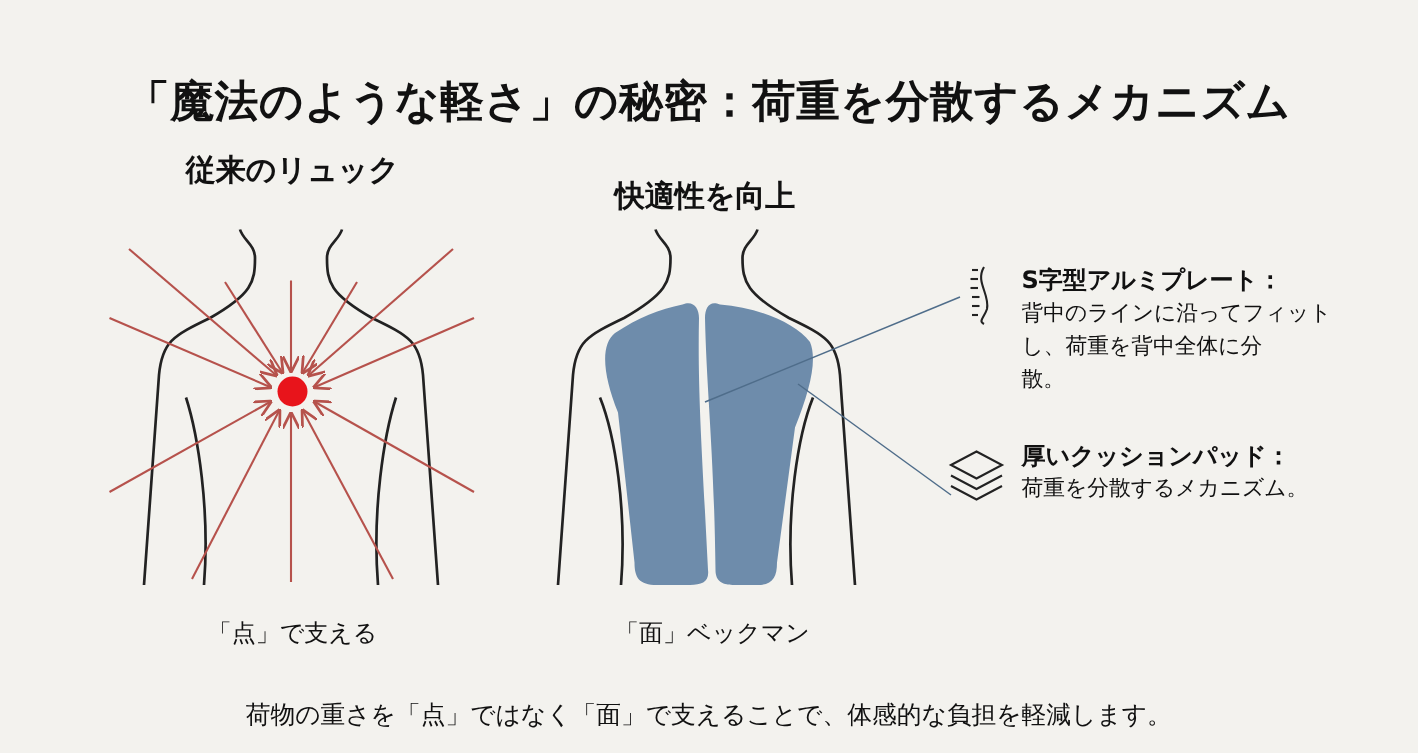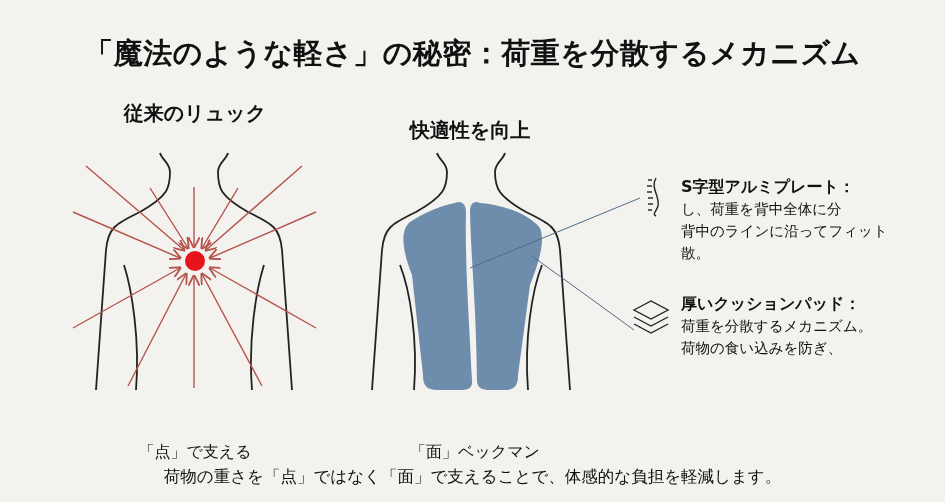--- a/index.html
+++ b/index.html
@@ -1,19 +1,19 @@
 <!DOCTYPE html>
 <html><head>
 <meta charset="utf-8">
 <style>
   html,body{margin:0;padding:0;}
   body{width:945px;height:502px;background:#f3f2ee;position:relative;overflow:hidden;font-family:"DejaVu Sans",sans-serif;color:#111;}
-  .title{position:absolute;left:0;width:945px;top:34px;text-align:center;font-size:29px;font-weight:bold;letter-spacing:0.5px;}
+  .title{position:absolute;left:0;width:945px;top:48px;text-align:center;font-size:29px;font-weight:bold;letter-spacing:0.5px;}
   .sub{position:absolute;font-size:20px;font-weight:bold;text-align:center;}
-  .cap{position:absolute;font-size:16px;text-align:center;margin-top:30px;}
+  .cap{position:absolute;font-size:16px;text-align:center;}
   .foot{position:absolute;left:0;width:945px;top:466px;text-align:center;font-size:16.5px;font-family:Liberation Serif, serif;}
   svg.fig{position:absolute;left:0;top:0;}
   .feat{position:absolute;}
   .feat h3{margin:0;font-size:16px;font-weight:bold;line-height:22px;}
   .feat p{margin:0;font-size:14.5px;line-height:22px;}
 </style>
 </head>
 <body>
 
 <div class="title">「魔法のような軽さ」の秘密：荷重を分散するメカニズム</div>
@@ -77,26 +77,25 @@
 
   <g fill="none" stroke="#222" stroke-width="1.4">
     <path d="M634,310 L651,301 L668,310 L651,319 Z"></path>
     <path d="M634,317 L651,326 L668,317"></path>
     <path d="M634,324 L651,333 L668,324"></path>
   </g>
 </svg>
 
 <div class="feat" style="left:681px;top:176px;width:250px;">
   <h3>S字型アルミプレート：</h3>
+  <p>背中のラインに沿ってフィット</p>
   <p>し、荷重を背中全体に分</p>
-  <p>背中のラインに沿ってフィット</p>
   <p>散。</p>
 </div>
 <div class="feat" style="left:681px;top:293px;width:250px;">
   <h3>厚いクッションパッド：</h3>
   <p>荷重を分散するメカニズム。</p>
-  <p>荷物の食い込みを防ぎ、</p>
 </div>
 
 <div class="cap" style="left:110px;width:170px;top:412px;">「点」で支える</div>
 <div class="cap" style="left:390px;width:170px;top:412px;">「面」ベックマン</div>
 
 <div class="foot">荷物の重さを「点」ではなく「面」で支えることで、体感的な負担を軽減します。</div>
 
 </body></html>

